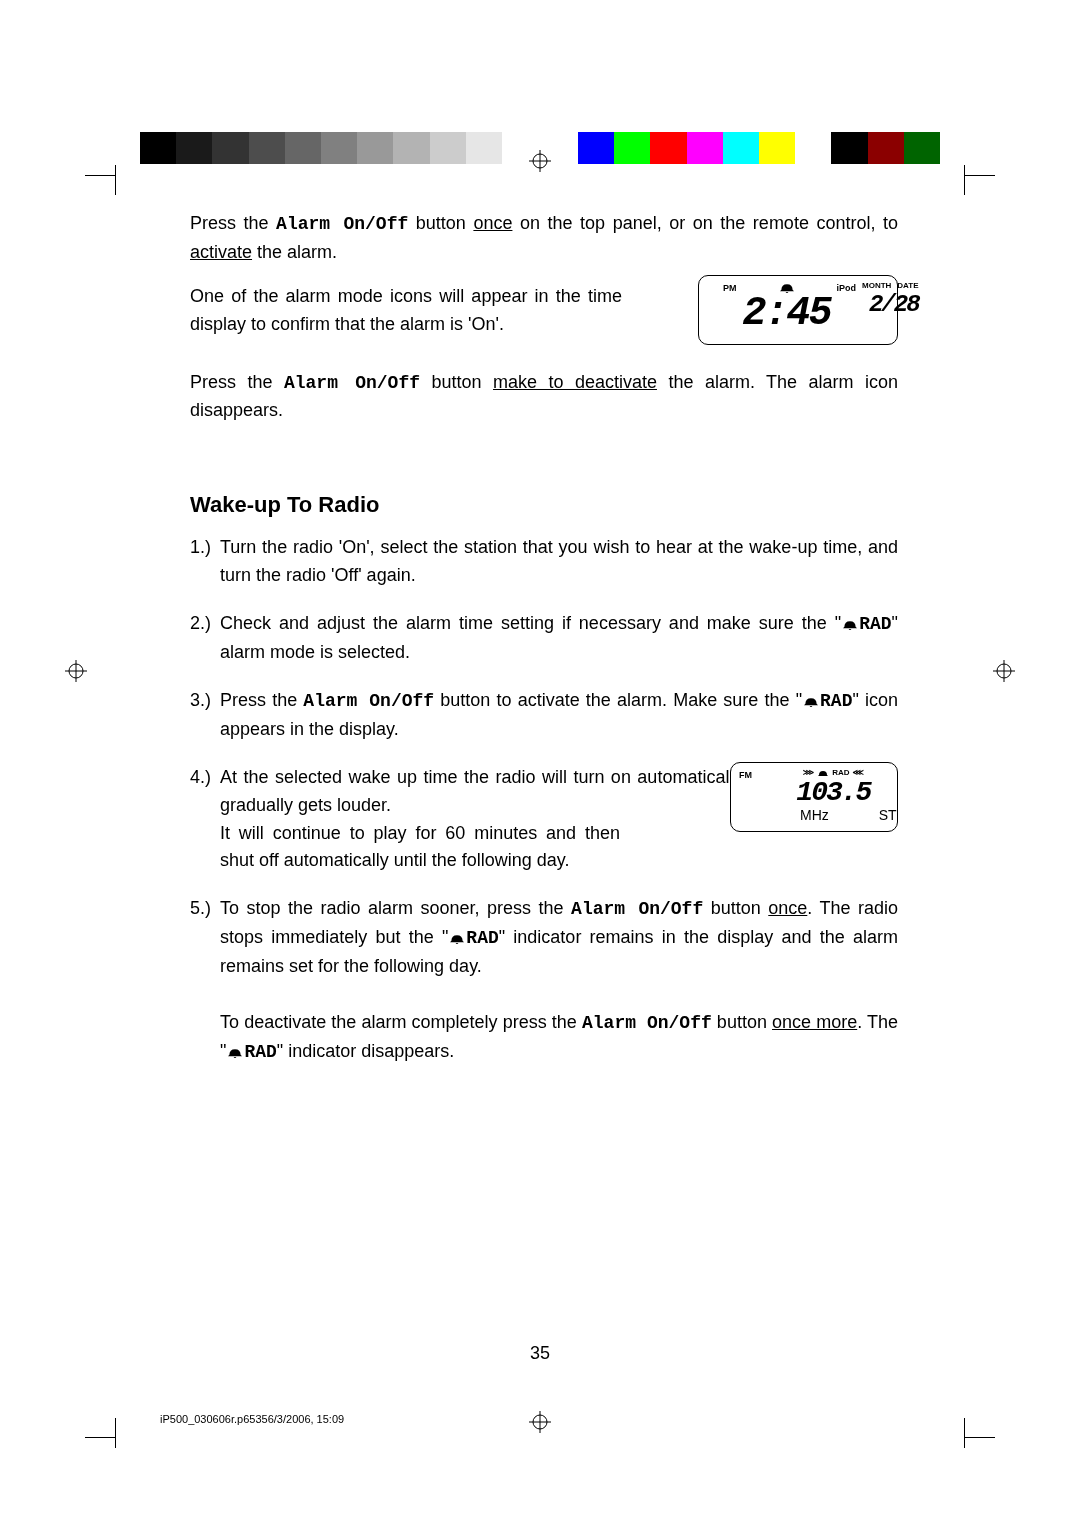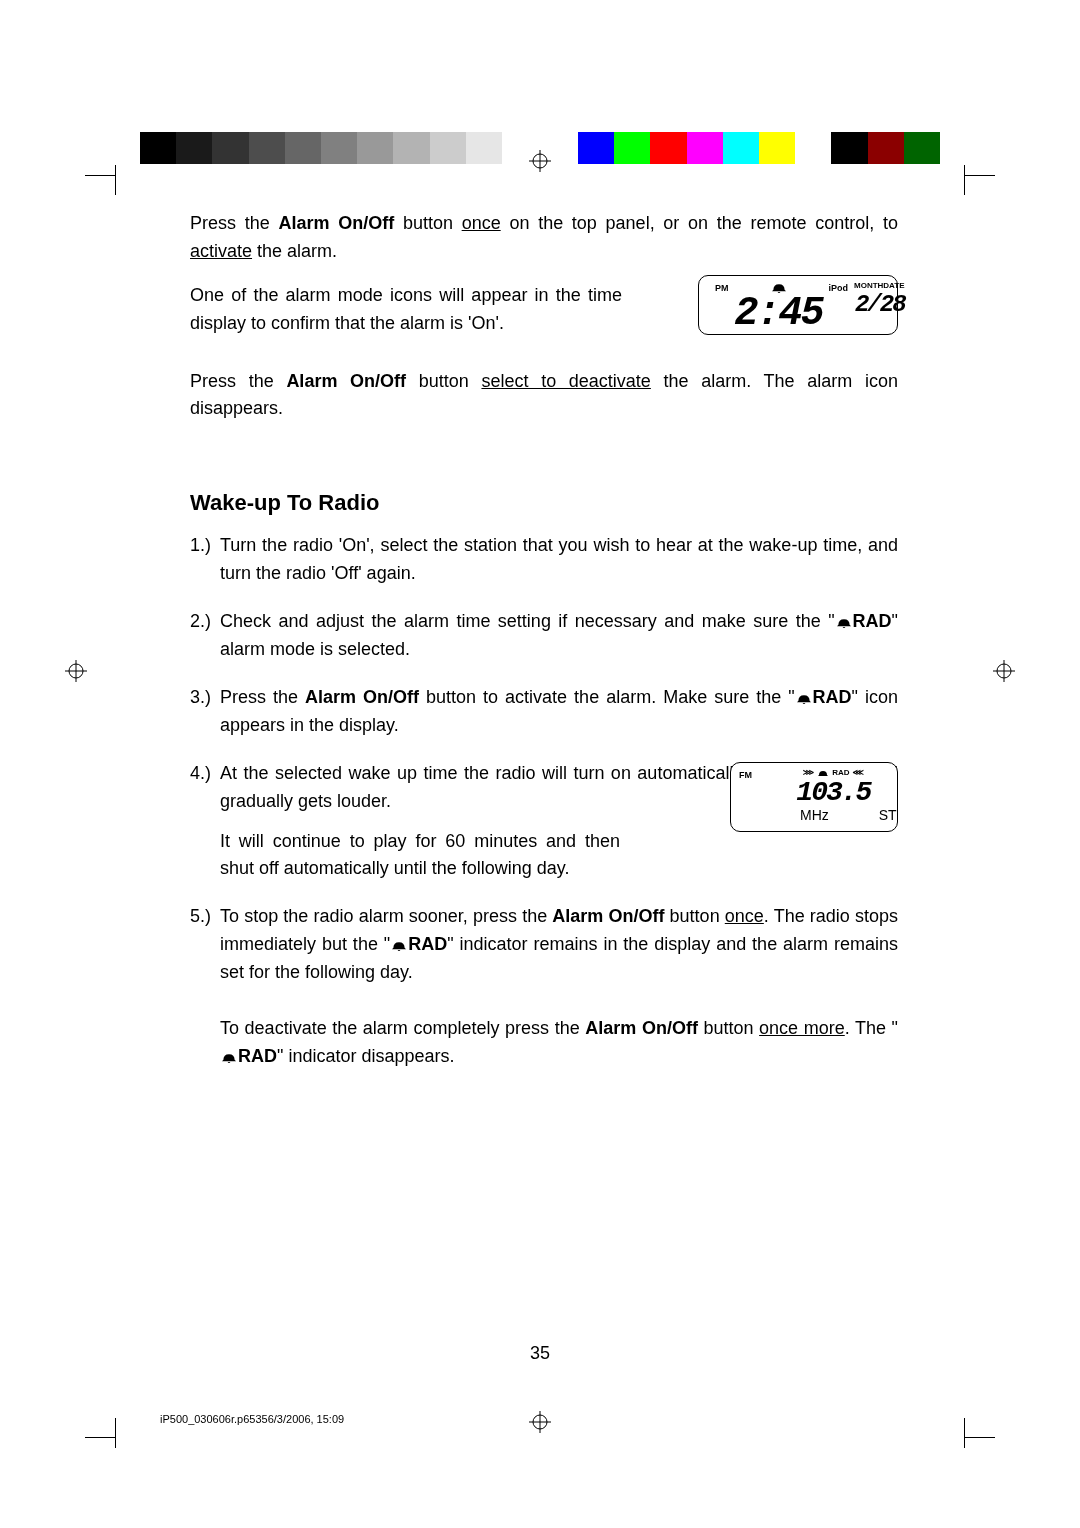--- a/index.html
+++ b/index.html
@@ -60,35 +60,35 @@
     width: 708px;
   }
 
   h2.section {
     font-size: 22px;
     font-weight: bold;
     margin: 0 0 12px 0;
   }
   p { margin: 0 0 16px 0; text-align: justify; }
   .u { text-decoration: underline; }
-  .b { font-weight: bold; }
+  .b { font-weight: bold; font-family: Liberation Mono, monospace; }
 
   ol { list-style: none; padding-left: 0; margin: 0; }
   ol li { display: flex; margin-bottom: 20px; text-align: justify; }
   ol li .num { flex: none; width: 30px; }
   ol li .body { flex: 1; }
 
   .lcd {
     border: 1.5px solid #000;
     border-radius: 10px;
     position: absolute;
     background: #fff;
     font-family: "Arial", sans-serif;
   }
-  .lcd1 { top: 65px; right: 0; width: 200px; height: 60px; padding: 4px 16px; box-sizing: border-box; }
+  .lcd1 { top: 65px; right: 0; width: 200px; height: 70px; padding: 4px 24px; box-sizing: border-box; }
   .lcd2 { top: 552px; right: 0; width: 168px; height: 70px; padding: 4px 8px; box-sizing: border-box; }
   .lcd .tiny { font-size: 9px; font-weight: bold; }
   .seg7 {
     font-family: "Courier New", monospace;
     font-weight: bold;
     font-style: italic;
     font-size: 40px;
     line-height: 1;
     display: inline-block;
     letter-spacing: -2px;
@@ -196,31 +196,31 @@
     <div style="display:flex;align-items:flex-start;gap:6px">
       <span class="tiny" style="margin-top:2px">PM</span>
       <div style="display:flex;flex-direction:column;align-items:center">
         <svg class="alarm-icon" viewBox="0 0 24 20">
             <path d="M4 14 Q4 6 12 6 Q20 6 20 14 L22 16 L2 16 Z M10 17 Q12 20 14 17" fill="#000"></path>
           </svg>
         <span class="seg7">2:45</span>
       </div>
       <span class="tiny" style="margin-top:2px">iPod</span>
       <div style="margin-left:auto;text-align:right">
-        <div style="font-size:8px;font-weight:bold;display:flex;justify-content:flex-end">
+        <div style="font-size:8px;font-weight:bold;display:flex;gap:6px;justify-content:flex-end">
           <span>MONTH</span>
           <span>DATE</span>
         </div>
         <span class="seg7sm">2/28</span>
       </div>
     </div>
   </div>
 
   <p style="margin-top:30px">
-    <span>Press the </span><span class="b">Alarm On/Off</span><span> button </span><span class="u">select to deactivate</span><span> the alarm. The alarm icon disappears.</span>
+    <span>Press the </span><span class="b">Alarm On/Off</span><span> button </span><span class="u">make to deactivate</span><span> the alarm. The alarm icon disappears.</span>
   </p>
 
   <h2 class="section" style="margin-top:63px">Wake-up To Radio</h2>
 
   <ol>
     <li>
       <span class="num">1.)</span>
       <span class="body">Turn the radio 'On', select the station that you wish to hear at the wake-up time, and turn the radio 'Off' again.</span>
     </li>
 
@@ -239,21 +239,21 @@
         <span>Press the </span><span class="b">Alarm On/Off</span><span> button to activate the alarm. Make sure the "</span><svg class="alarm-icon" viewBox="0 0 24 20">
             <path d="M4 14 Q4 6 12 6 Q20 6 20 14 L22 16 L2 16 Z M10 17 Q12 20 14 17" fill="#000"></path>
           </svg><span class="b">RAD</span><span>" icon appears in the display.</span>
       </span>
     </li>
 
     <li>
       <span class="num">4.)</span>
       <span class="body">
         <span style="display:block">At the selected wake up time the radio will turn on automatically. It starts softly and gradually gets louder.</span>
-        <span style="display:block;width:400px;margin-top:12px">It will continue to play for 60 minutes and then shut off automatically until the following day.</span>
+        <span style="display:block;width:400px;margin-top:0">It will continue to play for 60 minutes and then shut off automatically until the following day.</span>
       </span>
     </li>
 
     <li>
       <span class="num">5.)</span>
       <span class="body">
         <span>To stop the radio alarm sooner, press the </span><span class="b">Alarm On/Off</span><span> button </span><span class="u">once</span><span>. The radio stops immediately but the "</span><svg class="alarm-icon" viewBox="0 0 24 20">
             <path d="M4 14 Q4 6 12 6 Q20 6 20 14 L22 16 L2 16 Z M10 17 Q12 20 14 17" fill="#000"></path>
           </svg><span class="b">RAD</span><span>" indicator remains in the display and the alarm remains set for the following day.</span>
         <br><br>

